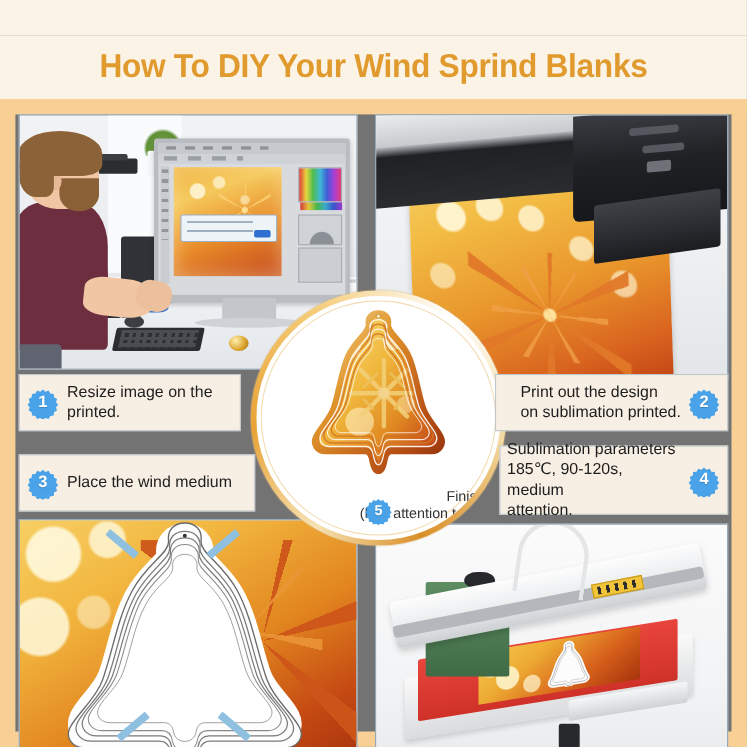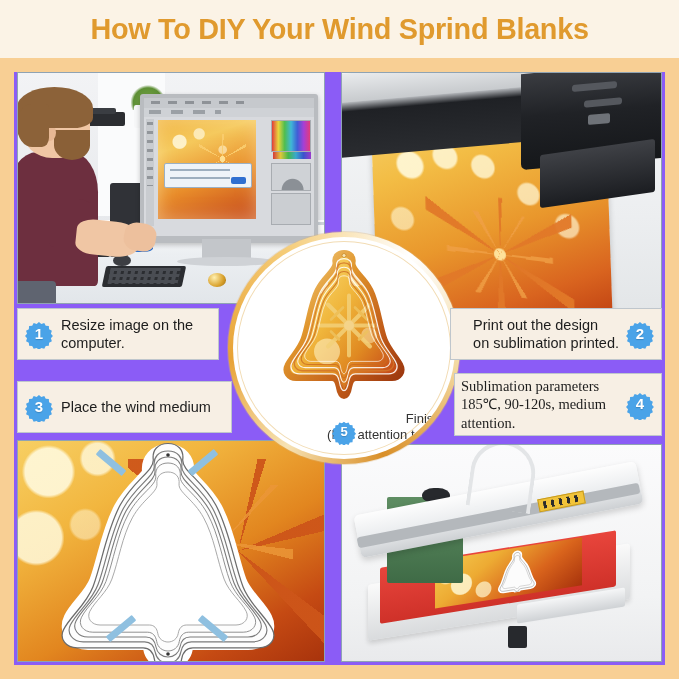--- a/index.html
+++ b/index.html
@@ -8,21 +8,22 @@
     width:679px;height:679px;
     background:#fbf3e6;
     font-family:"Liberation Sans","DejaVu Sans",sans-serif;
     overflow:hidden;
     position:relative;
   }
 
   
   #page{
     position:absolute;inset:0;
-    background:#8b5cf6;
+    background:#737373;
+    margin-top:32px;
   }
   .frame-band{
     position:absolute;
     background:#f8cf94;
   }
   .band-left  {left:0;  top:58px; width:14px; height:621px;}
   .band-right {right:0; top:58px; width:14px; height:621px;}
   .band-bottom{left:0;  bottom:0; width:679px;height:14px;}
   .band-top   {left:0;  top:58px; width:679px;height:14px;}
 
@@ -284,21 +285,21 @@
     border:1px solid #bfc6cc;
     box-sizing:border-box;
     display:flex;align-items:center;
     font-size:14.5px;color:#1d1d1d;line-height:1.25;
     z-index:8;
   }
   #cap1{left:17px; top:308px;width:202px;height:52px;padding:0 6px;gap:7px;}
   #cap2{right:17px;top:308px;width:212px;height:52px;padding:0 6px;gap:6px;justify-content:flex-end;}
   #cap3{left:17px; top:381px;width:215px;height:52px;padding:0 6px;gap:7px;}
   #cap4{right:17px;top:373px;width:208px;height:63px;padding:0 6px;gap:6px;}
-  #cap4 .cap-text{flex:1;font-family:Liberation Serif, serif;}
+  #cap4 .cap-text{flex:1;}
 
   
   .badge{
     width:30px;height:30px;flex:0 0 30px;position:relative;
     display:flex;align-items:center;justify-content:center;
   }
   .badge svg{position:absolute;inset:0;width:100%;height:100%;}
   .badge span{
     position:relative;z-index:2;color:#fff;font-weight:bold;font-size:15px;
     text-shadow:0 1px 1px rgba(0,0,0,.18);
@@ -554,21 +555,21 @@
       <svg viewBox="0 0 40 40">
         <path d="M20 1.5 l3.6 3.1 4.6-1.5 2.3 4.3 4.8 .4 .4 4.8 4.3 2.3 -1.5 4.6 3.1 3.6
                  -3.1 3.6 1.5 4.6 -4.3 2.3 -.4 4.8 -4.8 .4 -2.3 4.3 -4.6-1.5 -3.6 3.1
                  -3.6-3.1 -4.6 1.5 -2.3-4.3 -4.8-.4 -.4-4.8 -4.3-2.3 1.5-4.6 -3.1-3.6
                  3.1-3.6 -1.5-4.6 4.3-2.3 .4-4.8 4.8-.4 2.3-4.3 4.6 1.5 Z" fill="#4aa3e8" transform="scale(0.86) translate(3.2,3.2)"></path>
       </svg>
       <span>1</span>
     </div>
     <div class="cap-text">
       <div>Resize image on the</div>
-      <div>computer.</div>
+      <div>printed.</div>
     </div>
   </div>
 
   <div class="caption" id="cap2">
     <div class="cap-text">
       <div>Print out the design</div>
       <div>on sublimation printed.</div>
     </div>
     <div class="badge">
       <svg viewBox="0 0 40 40">

